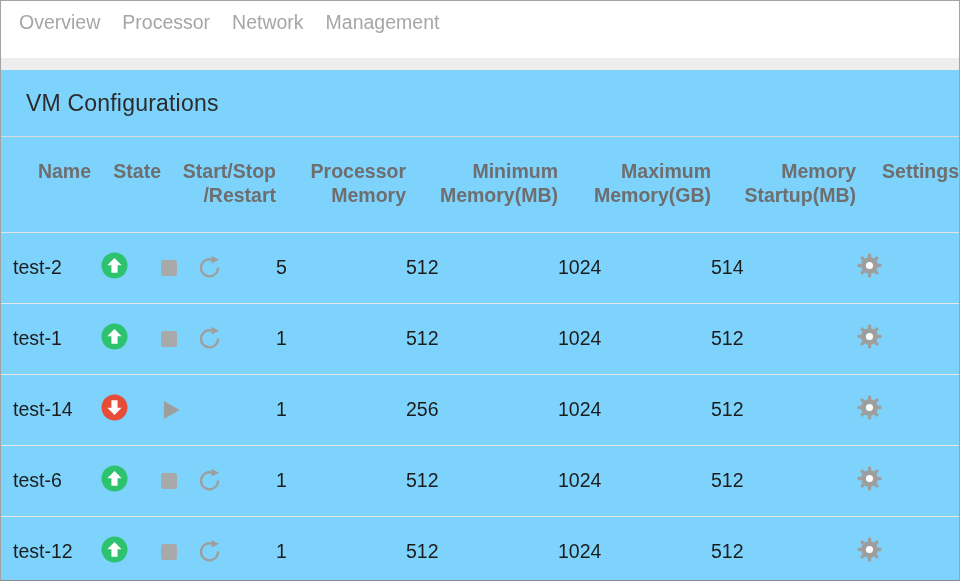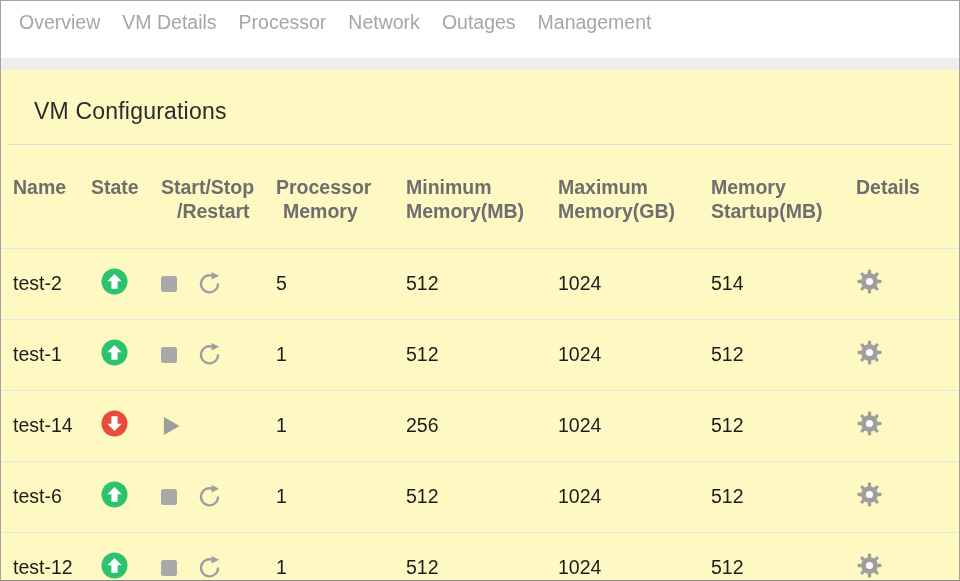--- a/index.html
+++ b/index.html
@@ -3,55 +3,55 @@
 <meta charset="utf-8">
 <style>
   html, body { margin: 0; padding: 0; background: #fff; }
   body {
     width: 960px; height: 581px; overflow: hidden;
     font-family: "Liberation Sans", "DejaVu Sans", sans-serif;
   }
   .frame {
     width: 960px; height: 581px; box-sizing: border-box;
     border: 1px solid #a3a3a3; border-bottom-color: #8a8a8a;
-    overflow: hidden; background: #fef9c3;
+    overflow: hidden; background: #7dd3fc;
   }
   
   .tabbar {
     display: flex; gap: 22px; padding-left: 18px;
     height: 57px; box-sizing: border-box; align-items: flex-start;
     background: #fff;
   }
   .tab {
     padding-top: 10px; height: 57px; box-sizing: border-box;
     font-size: 19.5px; color: #a6a6a6; white-space: nowrap; cursor: pointer;
   }
   .tab.active {
     color: #1b1b1b; font-weight: 700;
     border-bottom: 5px solid #c2c2c2;
   }
   .tab-sep { height: 12px; background: #ededed; }
   
   .panel-title {
-    margin: 8px; height: 67px; box-sizing: border-box;
+    margin: 0; height: 67px; box-sizing: border-box;
     display: flex; align-items: center; padding-left: 25px;
     font-size: 23px; font-weight: 400; color: #2b2b2b;
     border-bottom: 1px solid #dbdbdb; letter-spacing: 0.2px;
   }
   
   table { width: 100%; border-collapse: collapse; table-layout: fixed; }
   col.col-name { width: 90px; }
   col.col-state { width: 70px; }
   col.col-actions { width: 115px; }
   col.col-processor { width: 130px; }
   col.col-min_memory { width: 152px; }
   col.col-max_memory { width: 153px; }
   col.col-memory_startup { width: 145px; }
   thead th {
-    vertical-align: top; text-align: left;
+    vertical-align: top; text-align: right;
     padding: 22px 0 0 0; height: 95px; box-sizing: border-box;
     font-size: 19.5px; line-height: 24px; font-weight: 700;
     color: #6e6e6e; border-bottom: 1px solid #e3e3e3;
   }
   th.th-name { padding-left: 12px; }
   th .l1, th .l2 { display: block; }
   th.th-actions .l2 { padding-left: 16px; }
   th.th-processor .l2 { padding-left: 7px; }
   tbody td {
     height: 71px; box-sizing: border-box; padding: 0;
@@ -69,24 +69,22 @@
   }
   .td-settings .icon-btn { margin-left: 1px; }
   svg { display: block; }
 </style>
 </head>
 <body>
 
 <div class="frame">
   <nav class="tabbar" id="tabbar">
       <div class="tab">Overview</div>
-      <div class="tab">VM Details</div>
       <div class="tab">Processor</div>
       <div class="tab">Network</div>
-      <div class="tab">Outages</div>
       <div class="tab">Management</div>
     </nav>
   <div class="tab-sep"></div>
   <section>
     <h1 class="panel-title">VM Configurations</h1>
     <table>
       <colgroup id="colgroup">
           <col class="col-name">
           <col class="col-state">
           <col class="col-actions">
@@ -118,21 +116,21 @@
             </th>
             <th class="th-max_memory">
               <span class="l1">Maximum</span>
               <span class="l2">Memory(GB)</span>
             </th>
             <th class="th-memory_startup">
               <span class="l1">Memory</span>
               <span class="l2">Startup(MB)</span>
             </th>
             <th class="th-settings">
-              <span class="l1">Details</span>
+              <span class="l1">Settings</span>
             </th>
           </tr>
       </thead>
       <tbody id="table-body">
           <tr>
             <td class="td-name">test-2</td>
             <td class="td-state"><span class="state-wrap">
                 <svg width="27" height="27" viewBox="0 0 28 28">
                   <circle cx="14" cy="14" r="13.5" fill="#2dc36e"></circle>
                   <path d="M14 6.2 L21.4 13.8 H17.2 V21.5 H10.8 V13.8 H6.6 Z" fill="#fff"></path>

